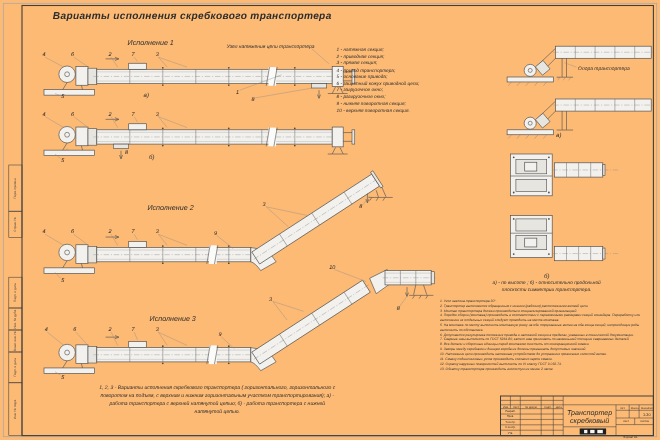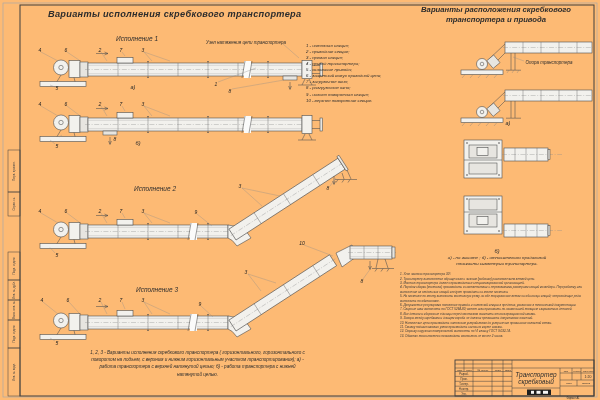--- a/index.html
+++ b/index.html
@@ -235,24 +235,20 @@
     <path class="grid" d="M455,364H512M455,368H512M455,371.5H512M455,376.4H512M455,381.3H512M455,386.2H512M455,391.1H512M512,368H594M560,373H594M560,380H594M560,386H594M512,388H560"></path>
     <rect x="527" y="389.5" width="24" height="5.5" fill="#1f1f1f" stroke="none"></rect>
     <rect x="531" y="390.8" width="3" height="3" fill="#f5f5f4" stroke="none"></rect>
     <rect x="536.5" y="390.8" width="4" height="3" fill="#f5f5f4" stroke="none"></rect>
     <rect x="543" y="390.8" width="5" height="3" fill="#f5f5f4" stroke="none"></rect>
   </g>
 </svg>
 
 <div class="abs it bold title-l">Варианты исполнения скребкового транспортера</div>
 
-<div class="abs it bold title-r">
-  <div>Варианты расположения скребкового</div>
-  <div>транспортера и привода</div>
-</div>
 
 <span class="ctr it" style="left:137px;top:39px;font-size:13px;">Исполнение  1</span>
 <span class="ctr it" style="left:155px;top:189px;font-size:13px;">Исполнение  2</span>
 <span class="ctr it" style="left:157px;top:290px;font-size:13px;">Исполнение  3</span>
 <span class="ctr it" style="left:246px;top:42px;font-size:9px;">Узел натяжения цепи транспортера</span>
 <span class="ctr it" style="left:549px;top:62px;font-size:9px;">Опора транспортера</span>
 <span class="ctr it" style="left:133px;top:87px;font-size:11px;">а)</span>
 <span class="ctr it" style="left:138px;top:143px;font-size:11px;">б)</span>
 <span class="ctr it" style="left:508px;top:123px;font-size:11px;">а)</span>
 <span class="ctr it" style="left:497px;top:251px;font-size:11px;">б)</span>

